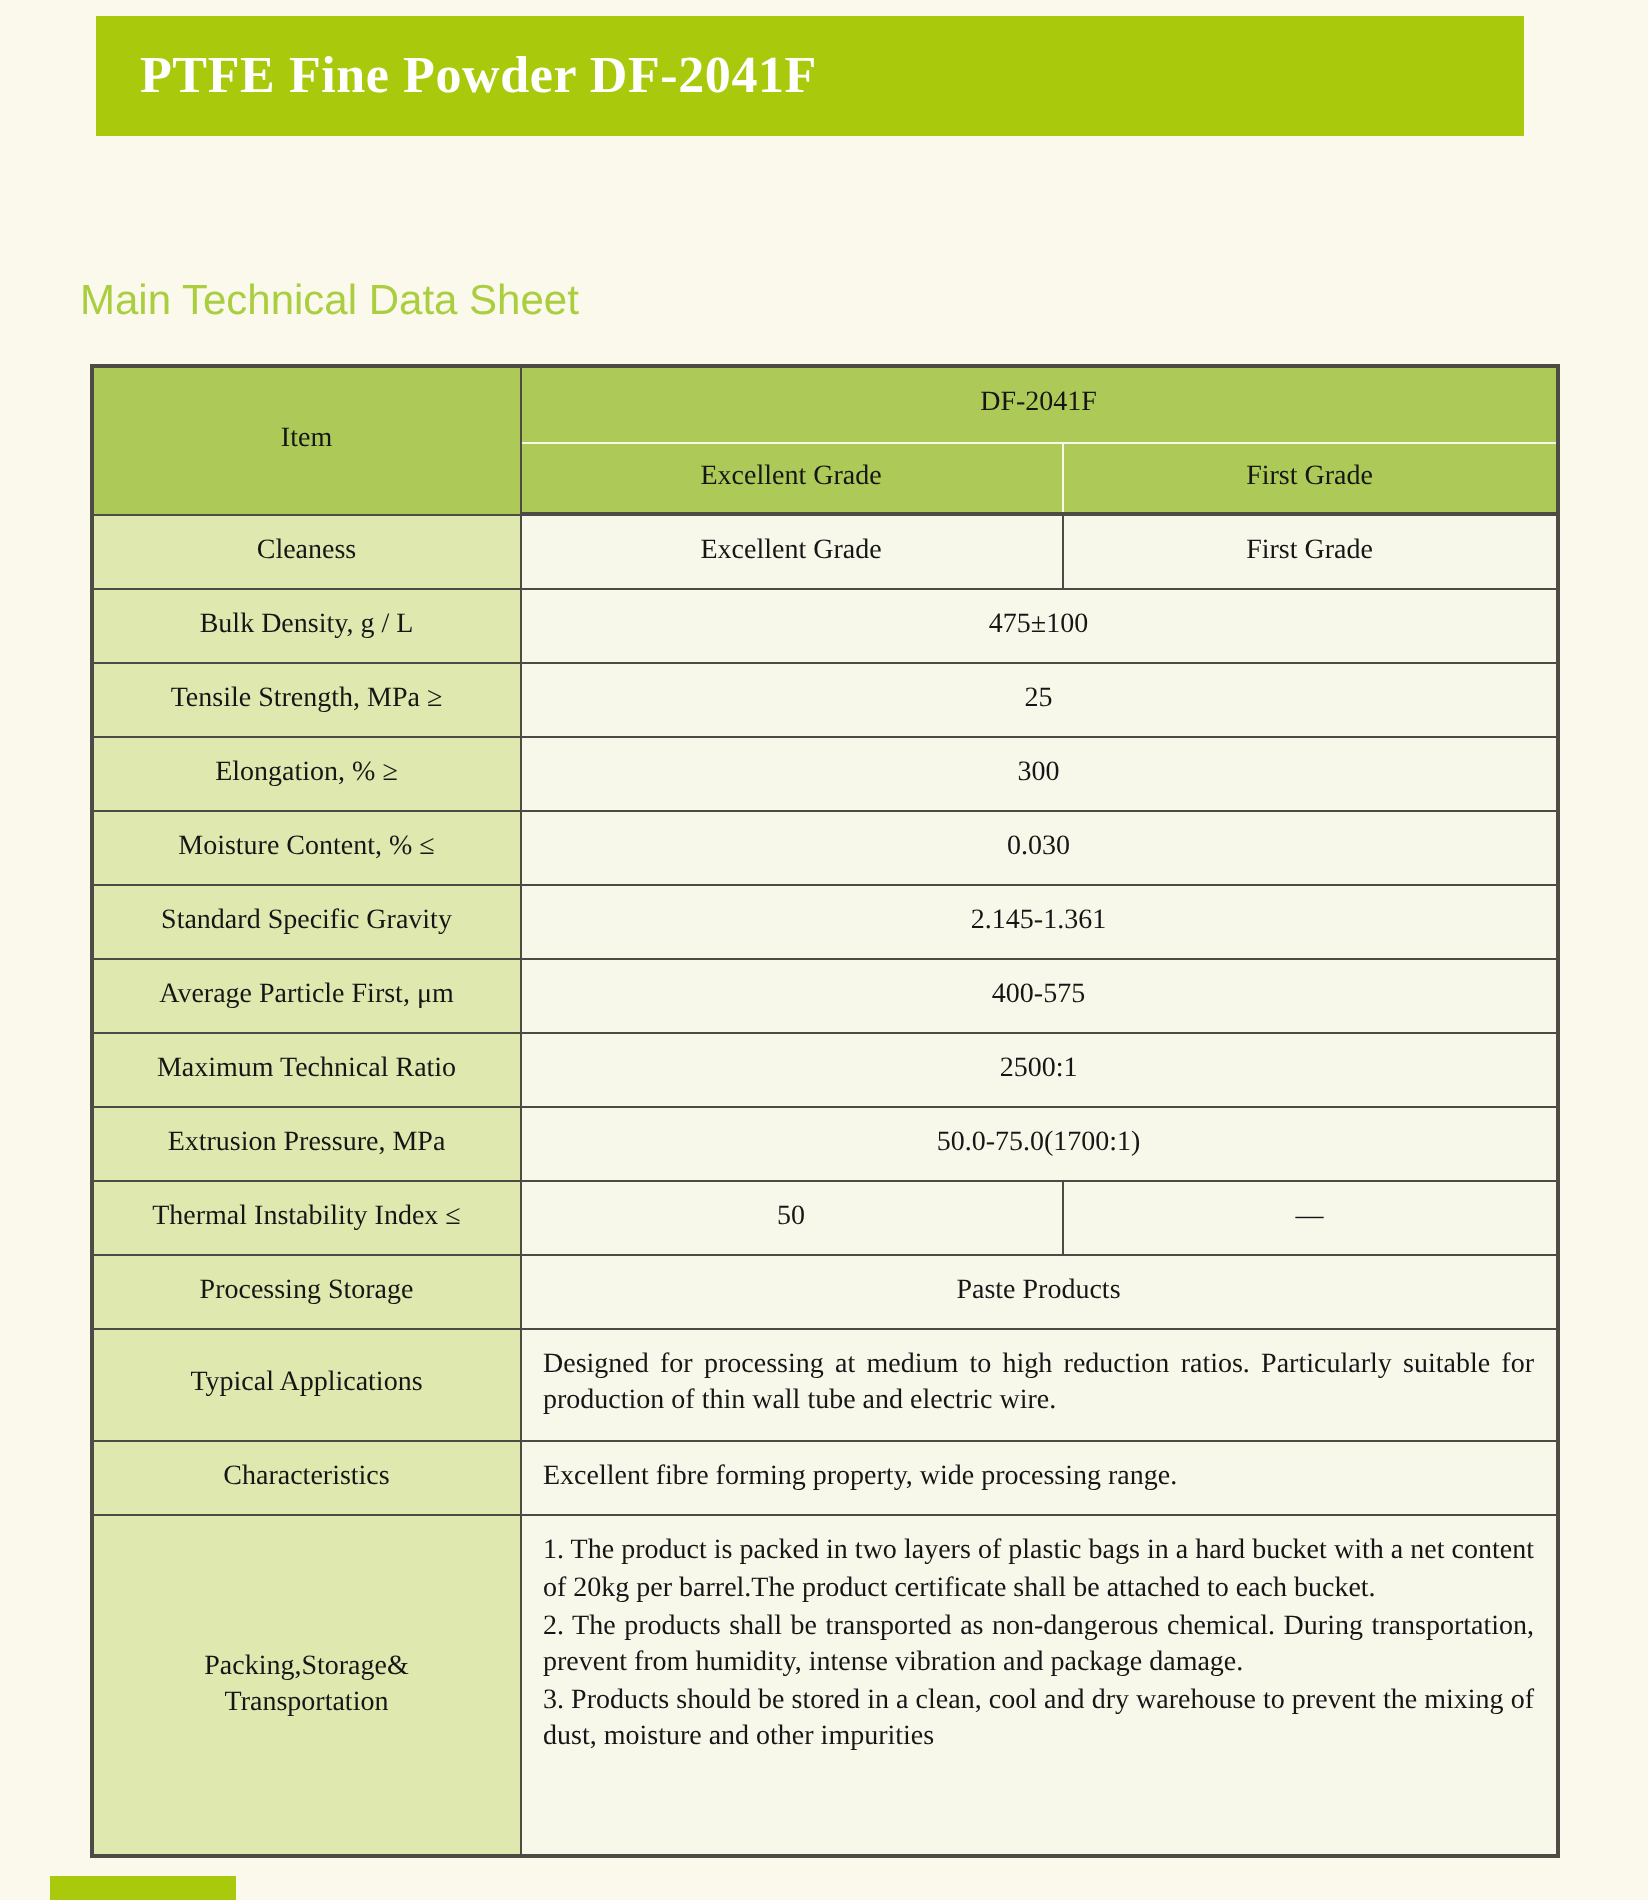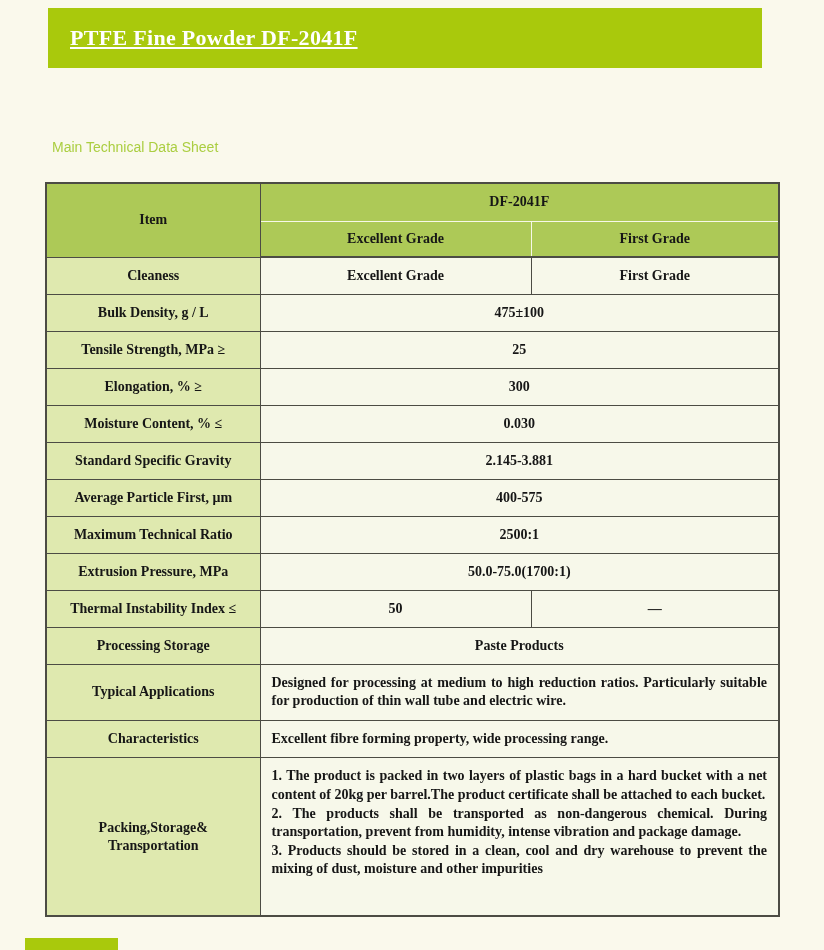--- a/index.html
+++ b/index.html
@@ -26,41 +26,40 @@
   }
   .banner {
     position: absolute; left: 48px; top: 8px;
     width: 714px; height: 60px;
     background: var(--accent);
     display: flex; align-items: center;
     padding-left: 22px;
   }
   .banner h1 {
     margin: 0;
-    font-size: 22px; font-weight: bold;
+    font-size: 26px; font-weight: bold;
     color: var(--title-text);
     letter-spacing: 0.3px;
     font-family: "Liberation Serif", "DejaVu Serif", serif;
-    text-decoration: underline;
   }
   .section-heading {
-    position: absolute; left: 52px; top: 139px;
+    position: absolute; left: 40px; top: 139px;
     font-family: "Liberation Sans", "DejaVu Sans", sans-serif;
-    font-size: 14px; color: var(--heading-text);
+    font-size: 21px; color: var(--heading-text);
   }
   table.datasheet {
     position: absolute; left: 45px; top: 182px;
     width: 733px;
     border-collapse: collapse;
     border: 2px solid var(--border);
     table-layout: fixed;
   }
   .datasheet th, .datasheet td {
     border: 1px solid var(--border);
-    font-weight: bold;
+    font-weight: normal;
     font-size: 14px;
     text-align: center;
     vertical-align: middle;
     padding: 2px 6px;
     color: var(--body-text);
   }
   .datasheet thead th { background: var(--table-head); }
   .datasheet th.item-head { height: 74px; }
   .datasheet th.product-head {
     height: 38px;
@@ -80,21 +79,21 @@
   .datasheet td.value-cell {
     background: var(--cell-bg);
     height: 37px;
   }
   .datasheet td.text-block {
     text-align: justify;
     padding: 9px 11px;
     line-height: 1.33;
     white-space: pre-line;
   }
-  .datasheet td.multi { padding-bottom: 36px; }
+  .datasheet td.multi { padding-bottom: 48px; }
   .footer-bar {
     position: absolute; left: 25px; bottom: 0;
     width: 93px; height: 12px;
     background: var(--accent);
   }
 </style>
 </head>
 <body>
 
 <div class="page">
@@ -138,21 +137,21 @@
         <tr>
           <td class="label-cell">Elongation, % ≥</td>
           <td colspan="2" class="value-cell">300</td>
         </tr>
         <tr>
           <td class="label-cell">Moisture Content, % ≤</td>
           <td colspan="2" class="value-cell">0.030</td>
         </tr>
         <tr>
           <td class="label-cell">Standard Specific Gravity</td>
-          <td colspan="2" class="value-cell">2.145-3.881</td>
+          <td colspan="2" class="value-cell">2.145-1.361</td>
         </tr>
         <tr>
           <td class="label-cell">Average Particle First, μm</td>
           <td colspan="2" class="value-cell">400-575</td>
         </tr>
         <tr>
           <td class="label-cell">Maximum Technical Ratio</td>
           <td colspan="2" class="value-cell">2500:1</td>
         </tr>
         <tr>

